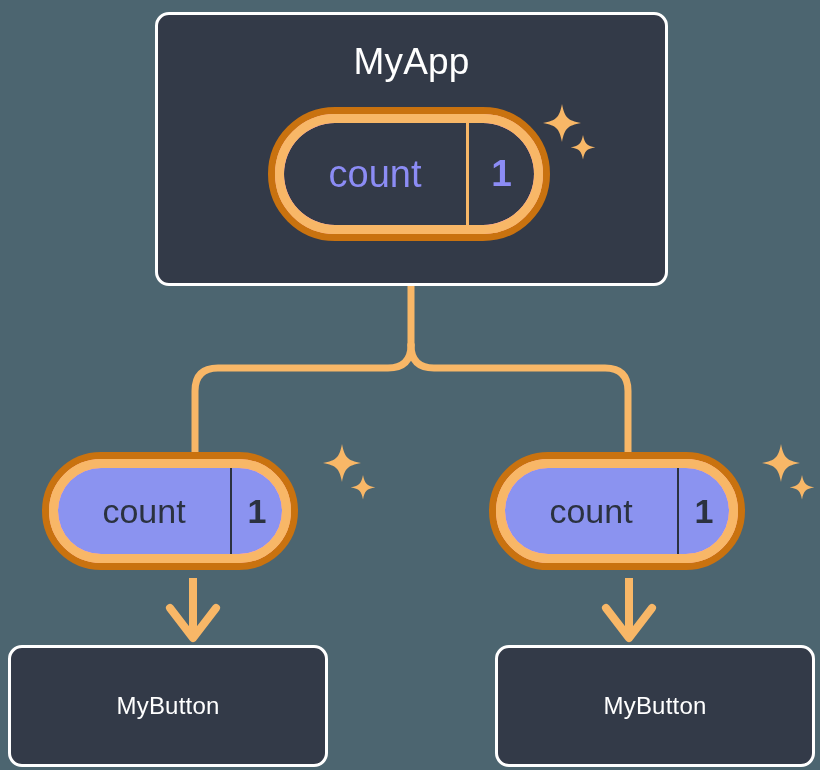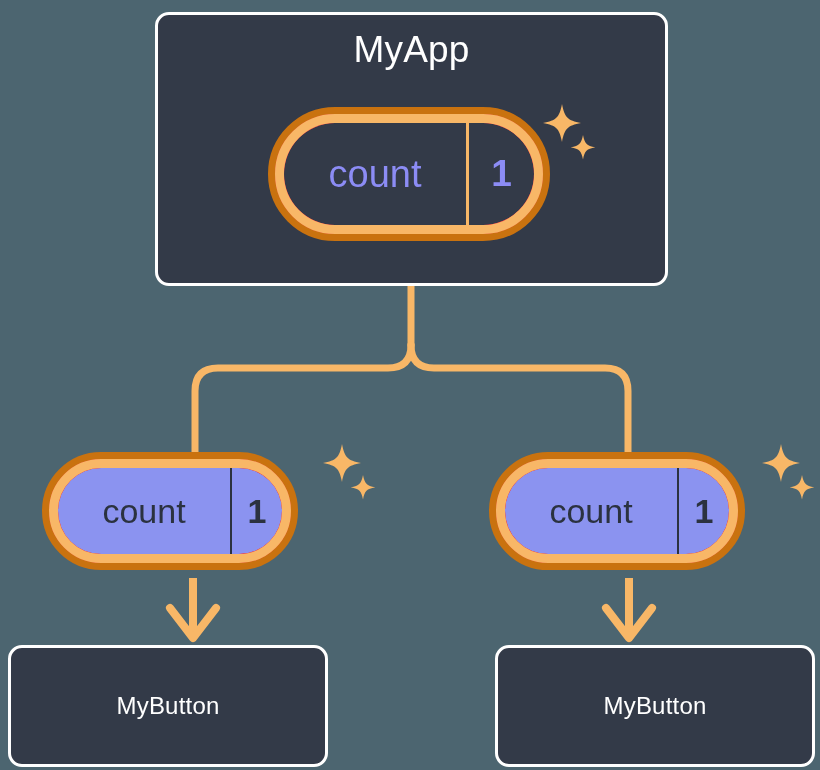--- a/index.html
+++ b/index.html
@@ -39,21 +39,21 @@
     border-radius: 14px;
     display: flex;
     flex-direction: column;
     align-items: center;
   }
   #card-myapp {
     left: 155px;
     top: 12px;
     width: 513px;
     height: 274px;
-    padding-top: 16px;
+    padding-top: 28px;
   }
   #card-mybutton-left {
     left: 8px;
     top: 645px;
     width: 320px;
     height: 122px;
     justify-content: center;
   }
   #card-mybutton-right {
     left: 495px;
@@ -83,21 +83,21 @@
   #pill-right-wrap { left: 489px; top: 452px; }
 
   .pill {
     position: relative;
     box-sizing: border-box;
     display: flex;
     align-items: stretch;
     border-radius: 999px;
     
     border: 7px solid #c9720f;
-    background: #ef4444;
+    background: #fca5a5;
     padding: 0;
   }
   .pill-inner {
     box-sizing: border-box;
     display: flex;
     align-items: stretch;
     width: 100%;
     height: 100%;
     border-radius: 999px;
     

